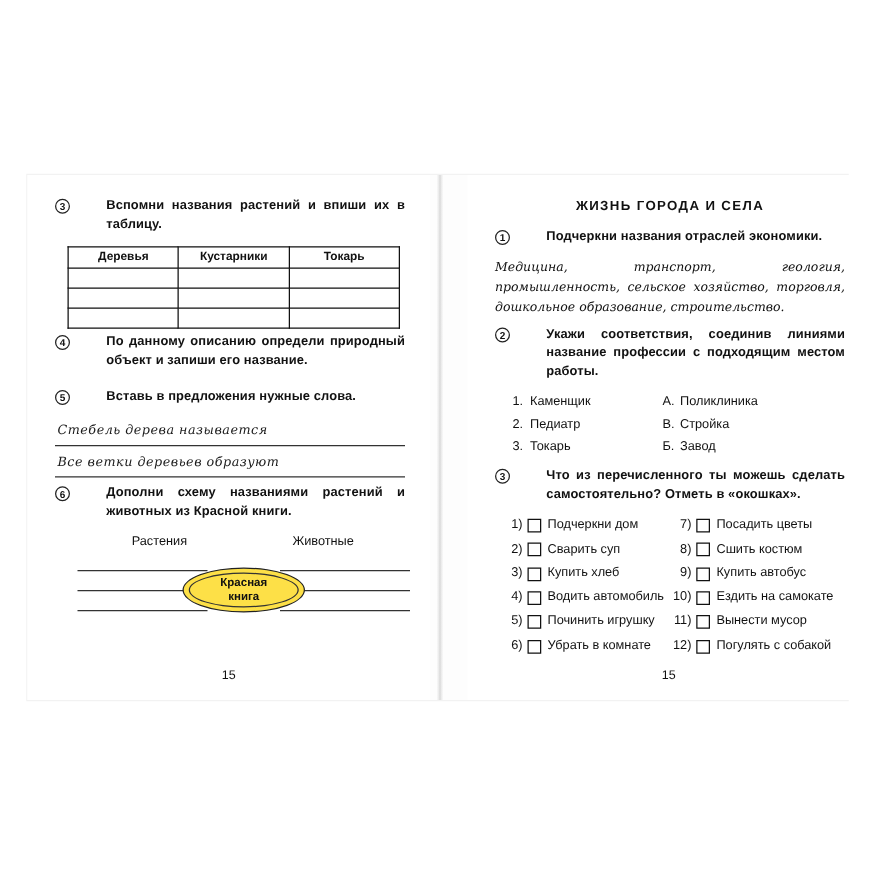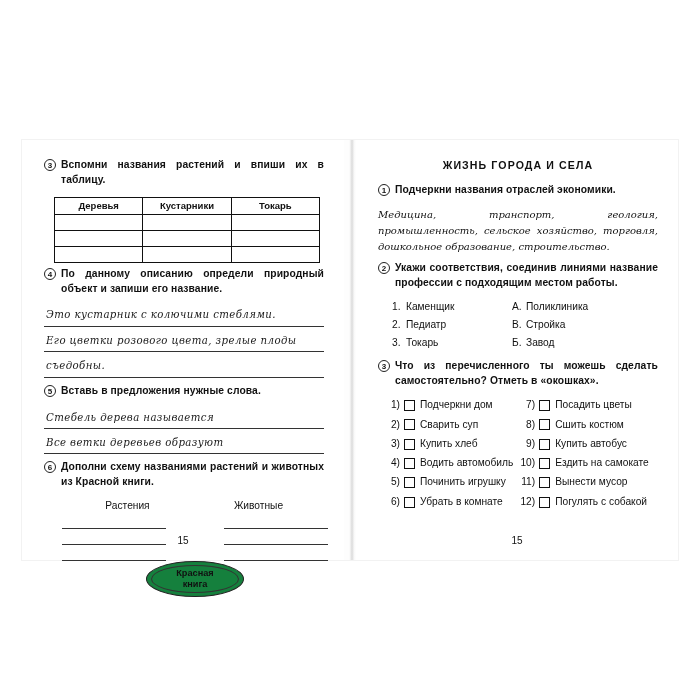--- a/index.html
+++ b/index.html
@@ -34,21 +34,21 @@
   .page {
     position: absolute;
     top: 0;
     width: 322px;
     height: 420px;
     background: #ffffff;
     padding: 0;
     box-sizing: border-box;
   }
   .page-left { left: 0; }
-  .page-right { left: 334px; }
+  .page-right { left: 352px; }
   .gutter {
     position: absolute;
     left: 327px;
     top: 0;
     width: 6px;
     height: 420px;
     background: linear-gradient(to right, #ffffff 0%, #e9e9e9 35%, #d8d8d8 50%, #e9e9e9 65%, #ffffff 100%);
   }
   .content {
     padding: 18px 20px 0 22px;
@@ -73,20 +73,21 @@
     line-height: 12px;
     text-align: center;
     color: #111;
     font-weight: bold;
     box-sizing: border-box;
   }
   .task-text {
     text-align: justify;
     font-size: 10.3px;
     letter-spacing: 0.1px;
+    margin-left: 24px;
   }
   .task-text.bold { font-weight: bold; }
   .hand {
     font-family: "DejaVu Serif", serif;
     font-style: italic;
     font-size: 10.2px;
     color: #1a1a1a;
     letter-spacing: 0.4px;
     line-height: 1.9;
   }
@@ -202,28 +203,27 @@
   .rb-line:before { left: 0; width: 104px; }
   .rb-line:after { right: 0; width: 104px; }
   .redbook-oval {
     position: absolute;
     left: 84px;
     top: 10px;
     width: 98px;
     height: 36px;
     border: 1px solid #222;
     border-radius: 50%;
-    background: #15803d;
+    background: #fde047;
     text-align: center;
     font-size: 9.2px;
     font-weight: bold;
     line-height: 1.25;
     padding-top: 6px;
     box-sizing: border-box;
-    margin-top: 35px;
   }
   .redbook-oval .inner {
     position: absolute;
     left: 4px; top: 3px; right: 4px; bottom: 3px;
     border: 1px solid #333;
     border-radius: 50%;
   }
   .redbook-oval span {
     position: relative;
     z-index: 2;
@@ -266,25 +266,20 @@
                 <td></td>
                 <td></td>
               </tr>
         </tbody>
           </table>
 
         <div class="task">
           <div class="task-num">4</div>
           <div class="task-text bold">По данному описанию определи природный объект и запиши его название.</div>
         </div>
-        <div class="hand">
-          <div class="hand-line">Это кустарник с колючими стеблями.</div>
-          <div class="hand-line">Его цветки розового цвета, зрелые плоды</div>
-          <div class="hand-line">съедобны.</div>
-        </div>
 
         <div class="spacer-6"></div>
 
         <div class="task">
           <div class="task-num">5</div>
           <div class="task-text bold">Вставь в предложения нужные слова.</div>
         </div>
         <div class="hand">
           <div class="hand-line">Стебель дерева называется</div>
           <div class="hand-line">Все ветки деревьев образуют</div>

